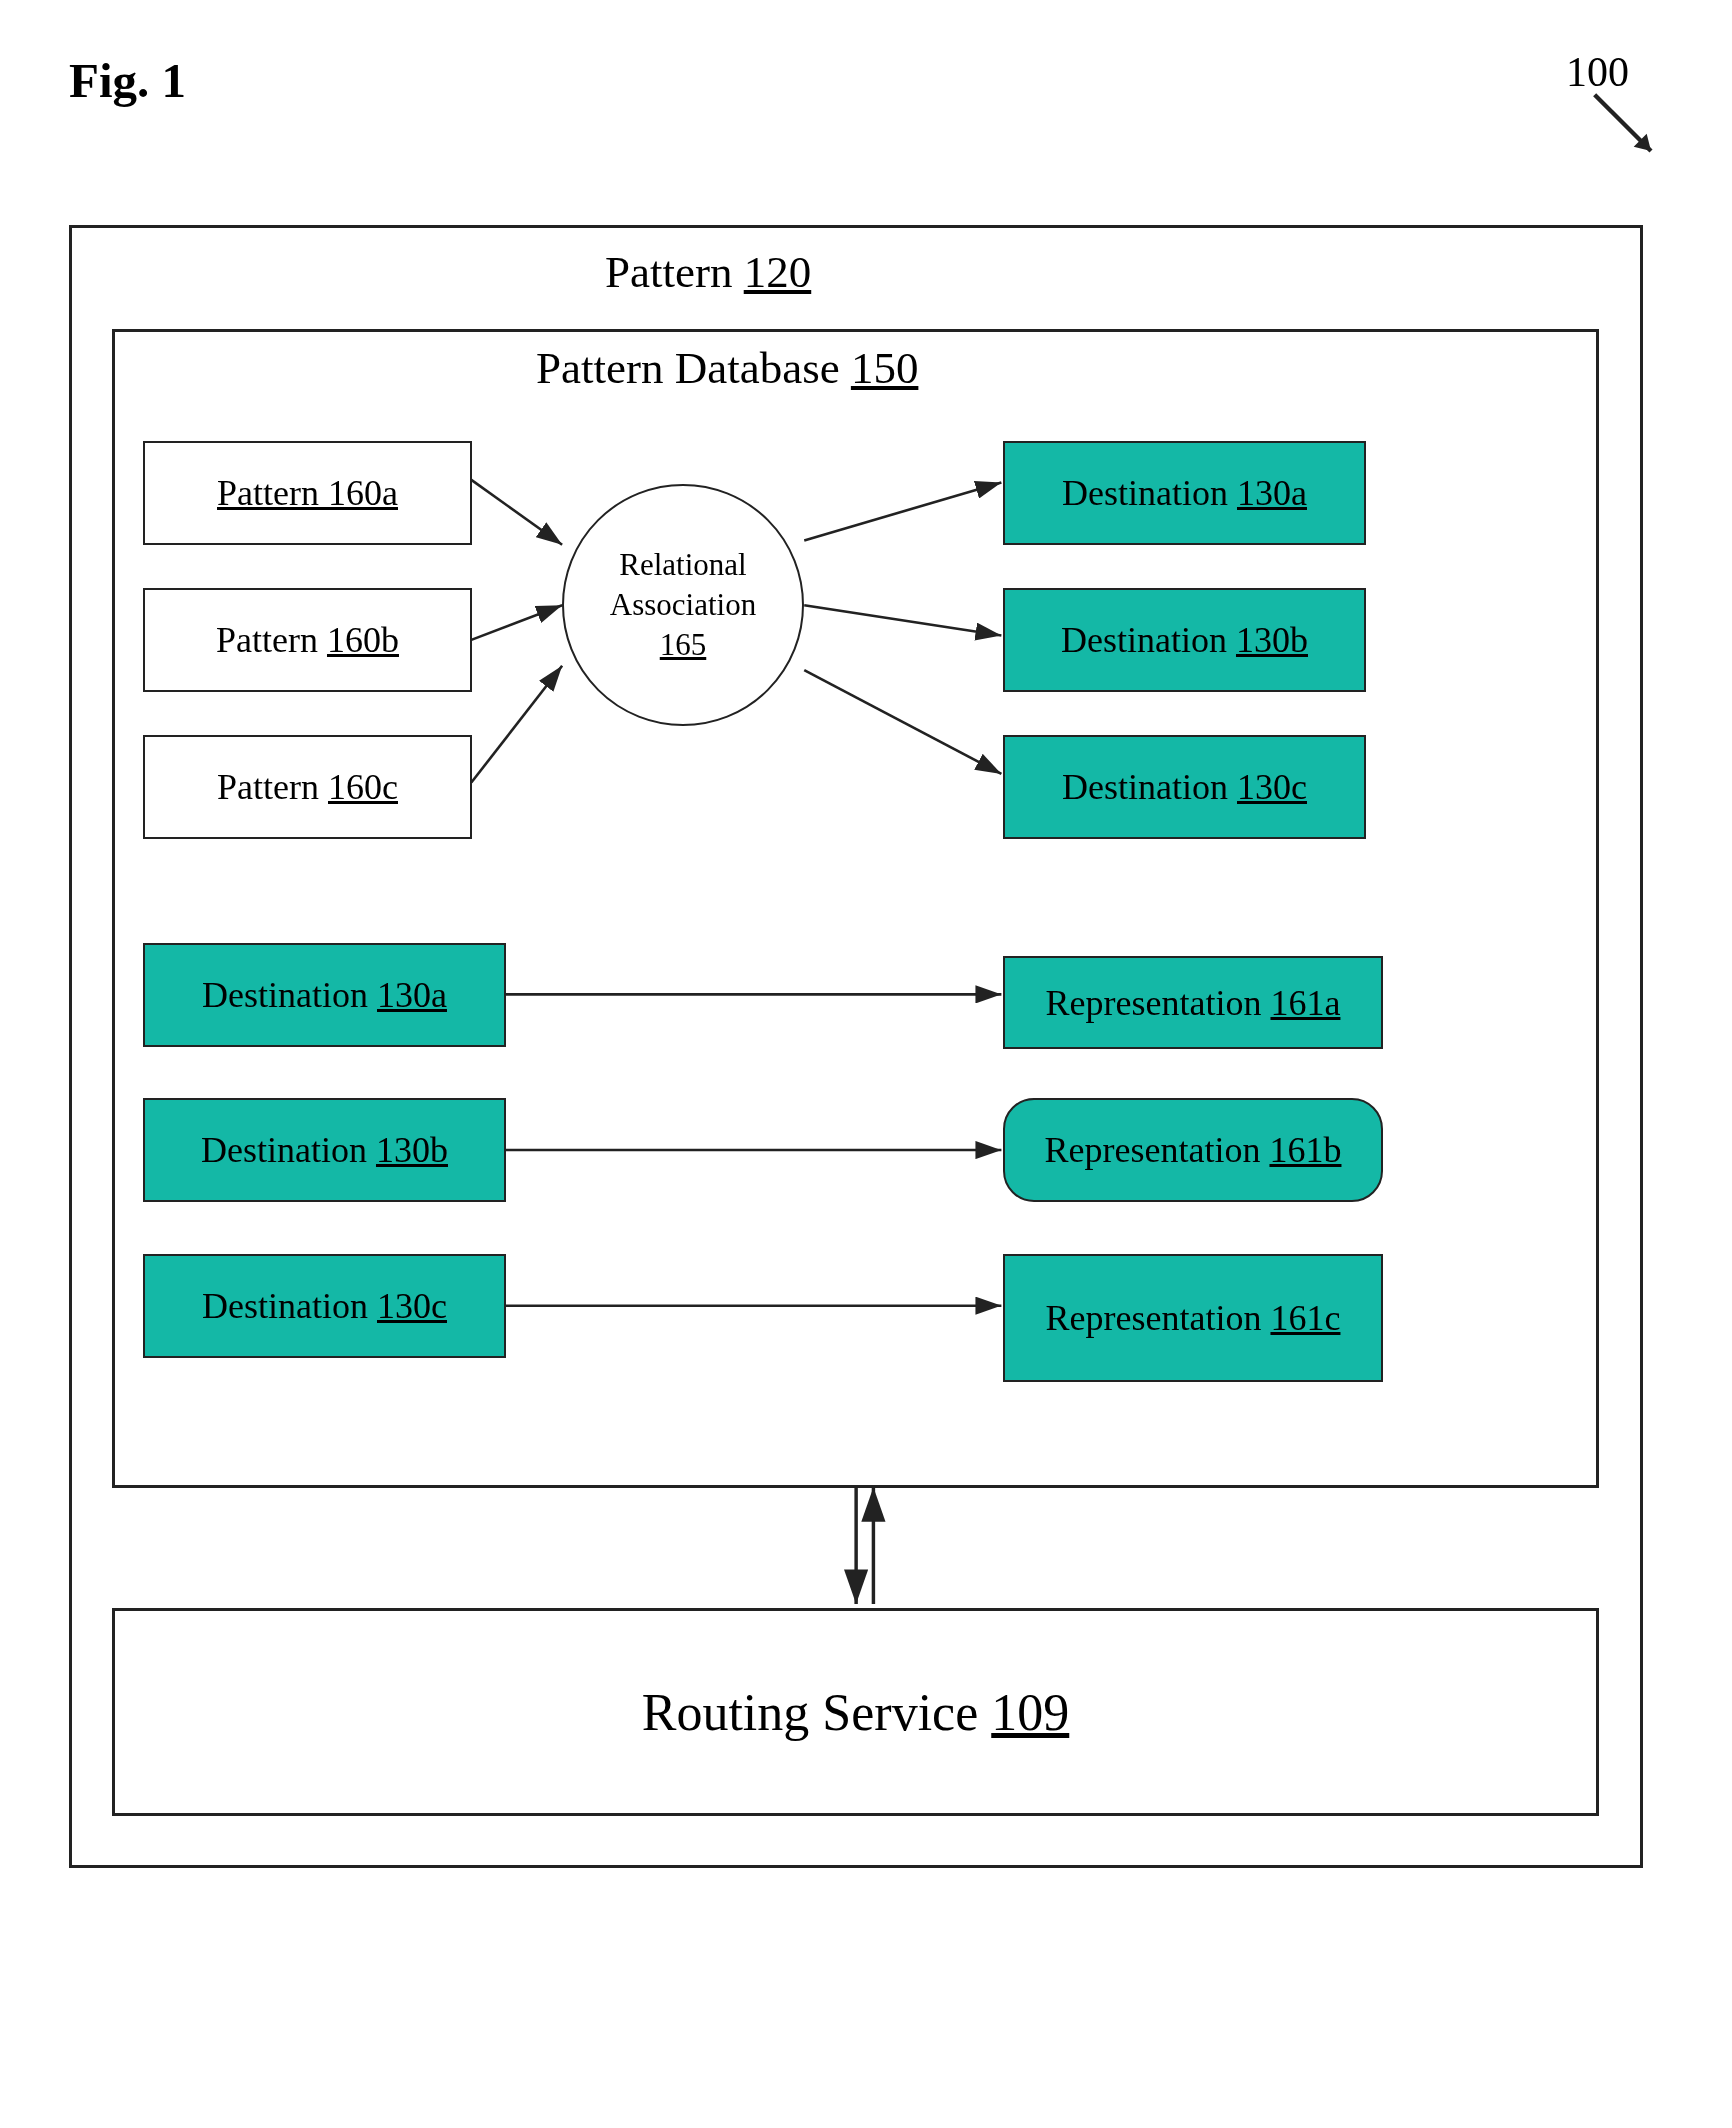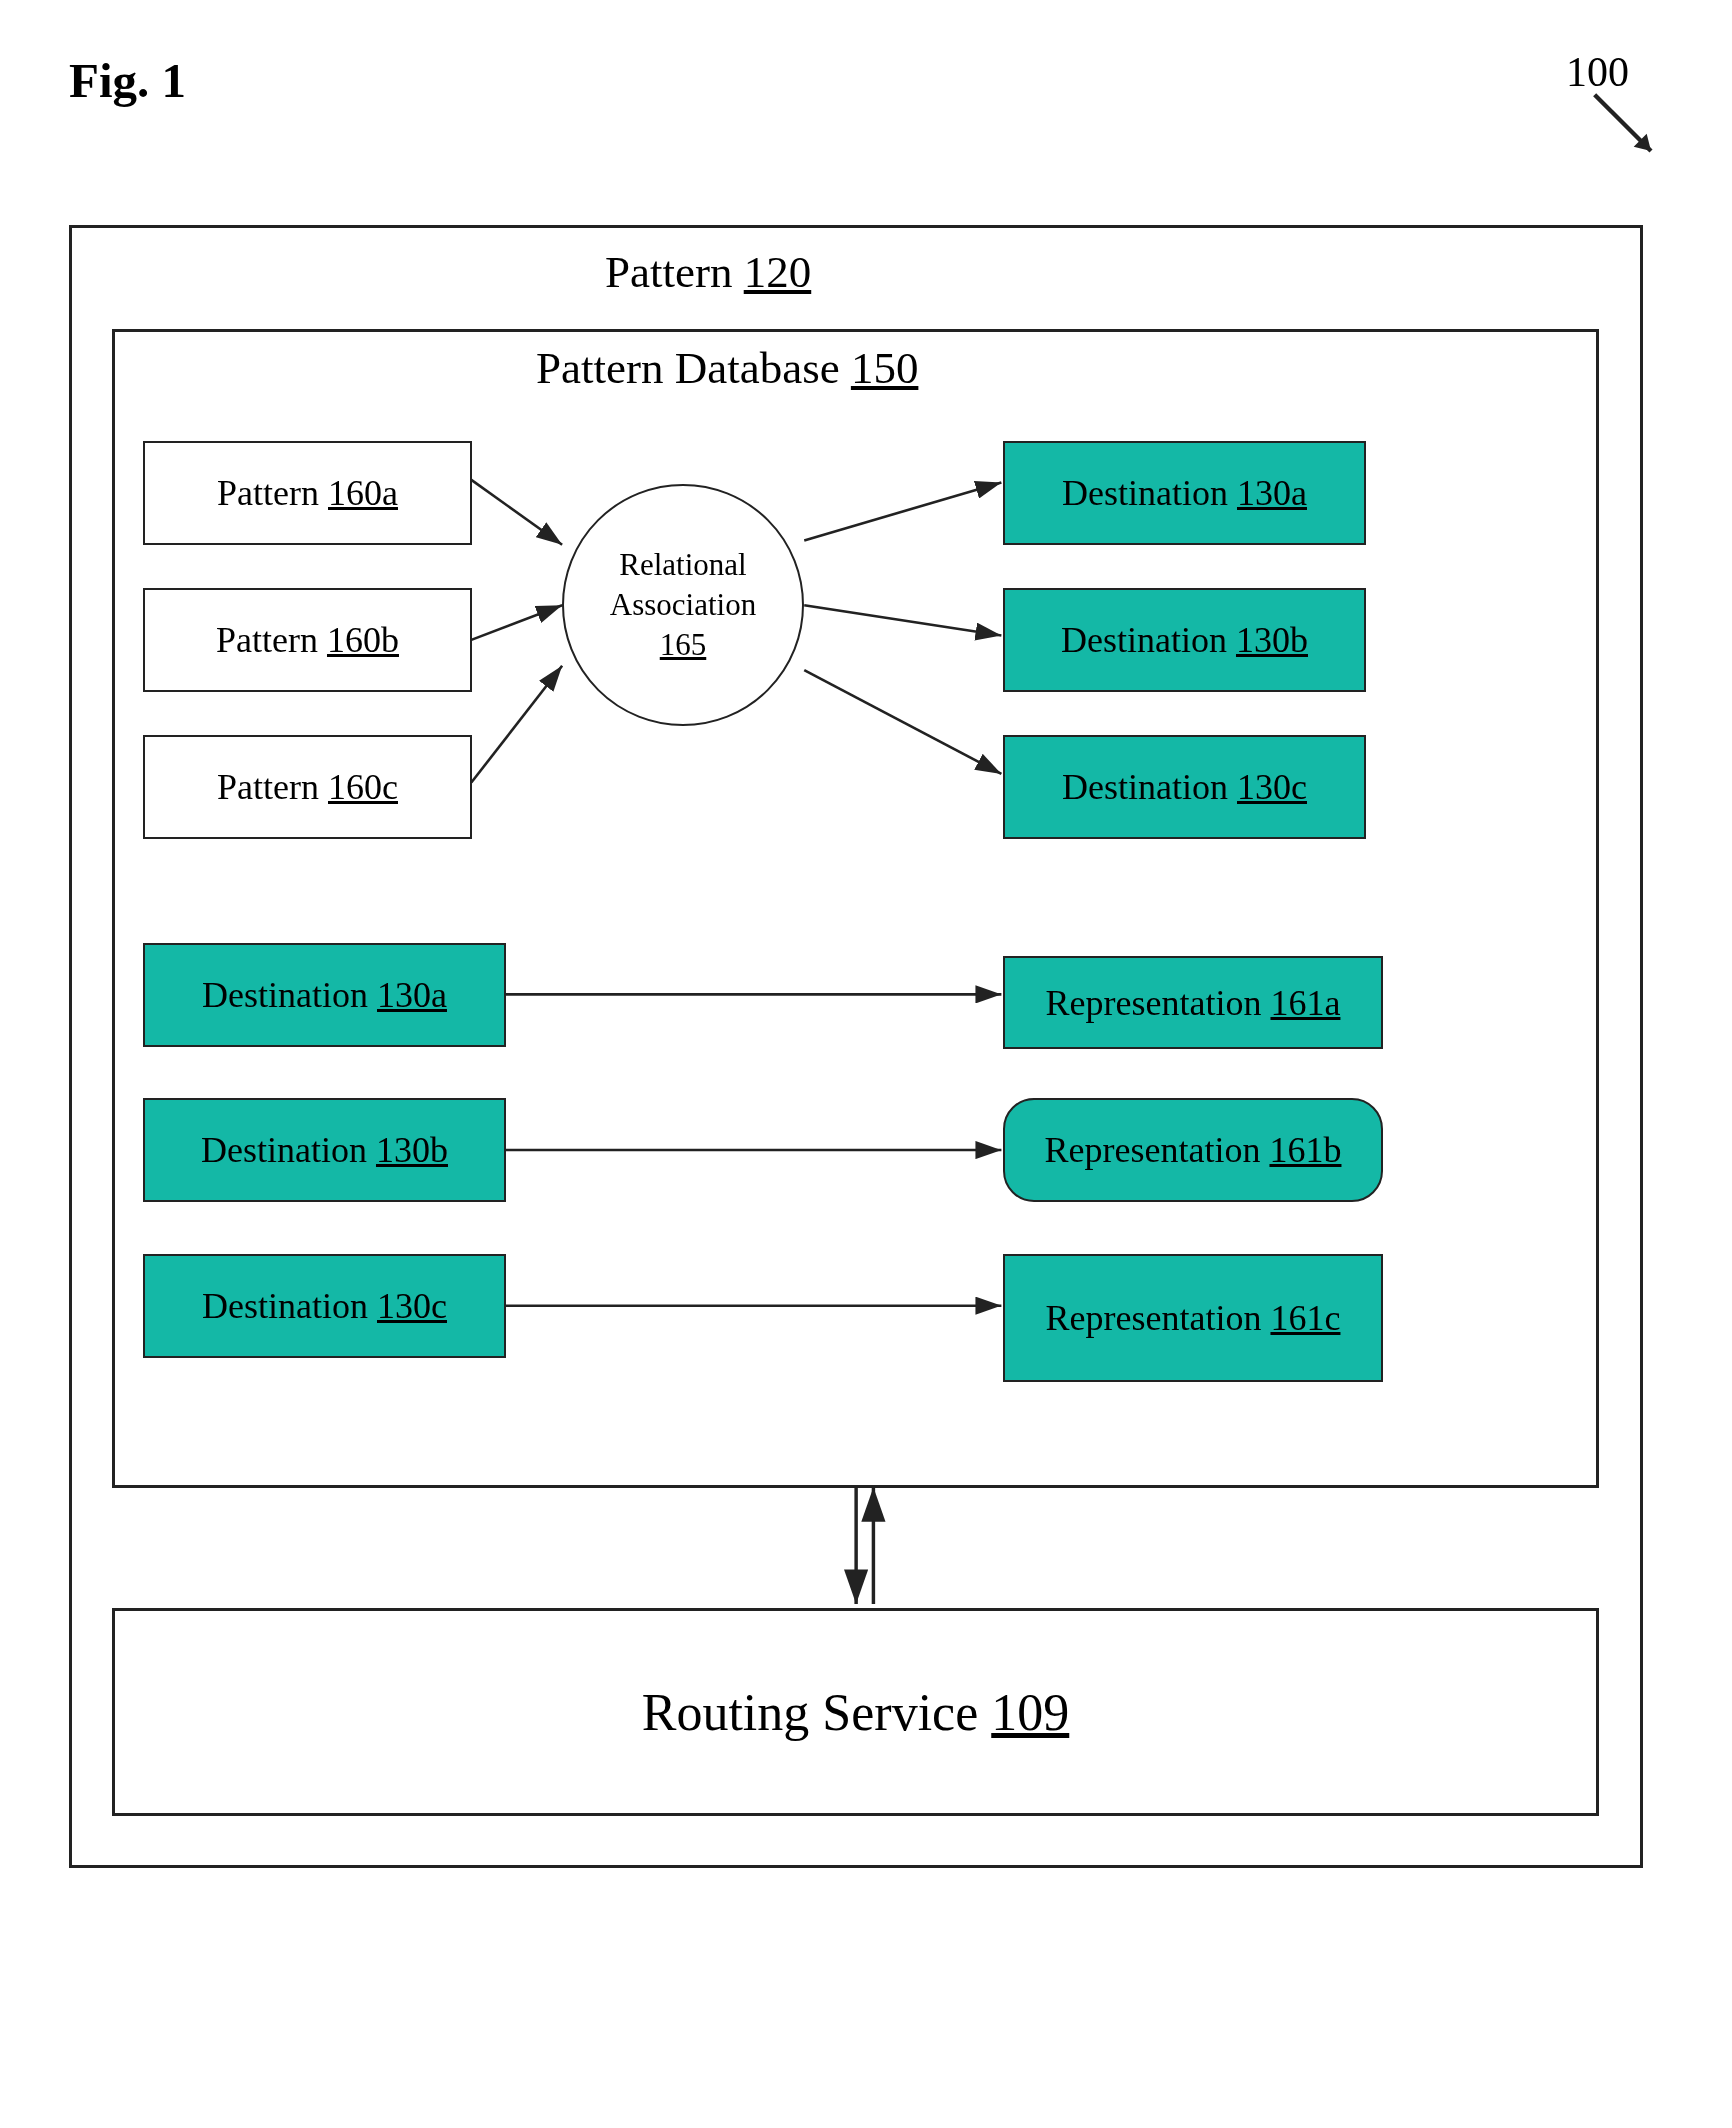--- a/index.html
+++ b/index.html
@@ -85,20 +85,21 @@
       align-items: center;
       justify-content: center;
       font-size: 36px;
     }
 
     .pattern-a {
       top: 441px;
       left: 143px;
       width: 329px;
       height: 104px;
+      text-decoration: underline;
     }
     .pattern-b {
       top: 588px;
       left: 143px;
       width: 329px;
       height: 104px;
     }
     .pattern-c {
       top: 735px;
       left: 143px;

